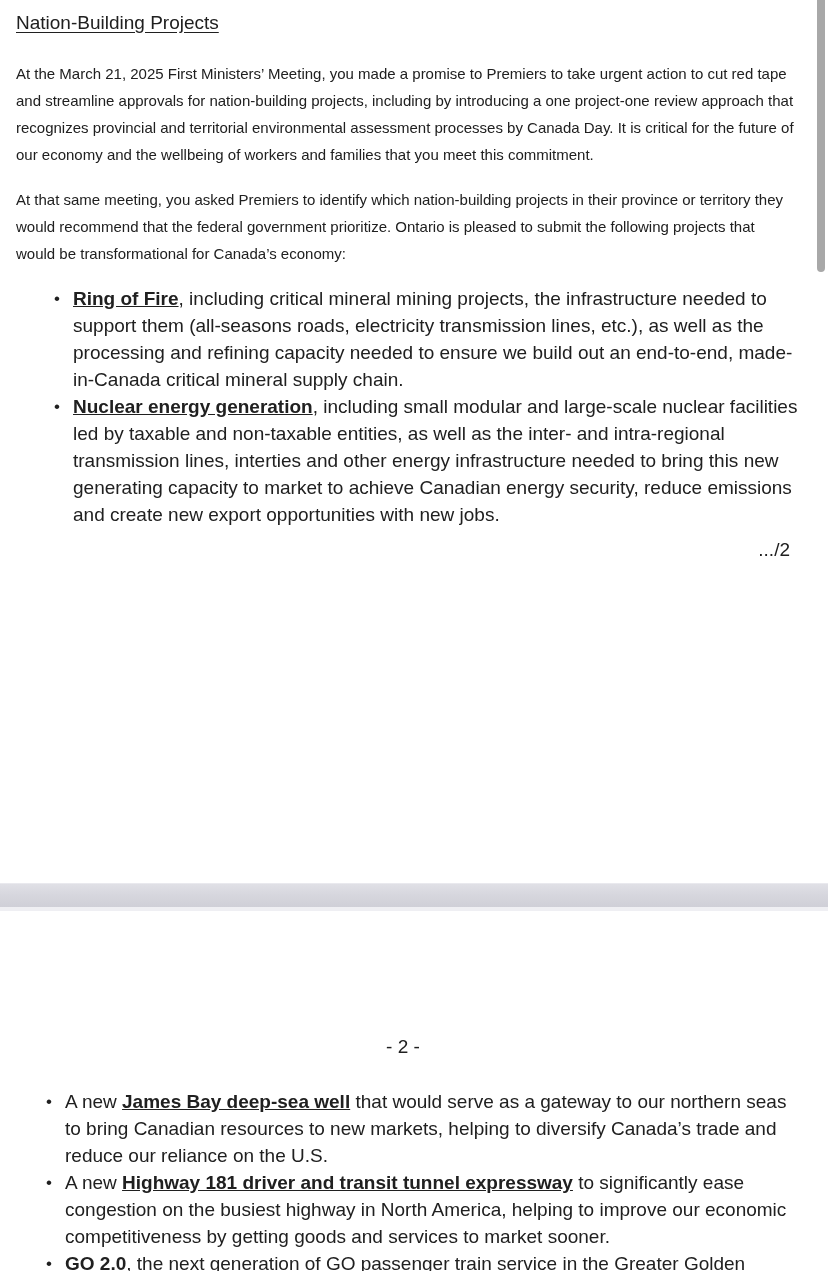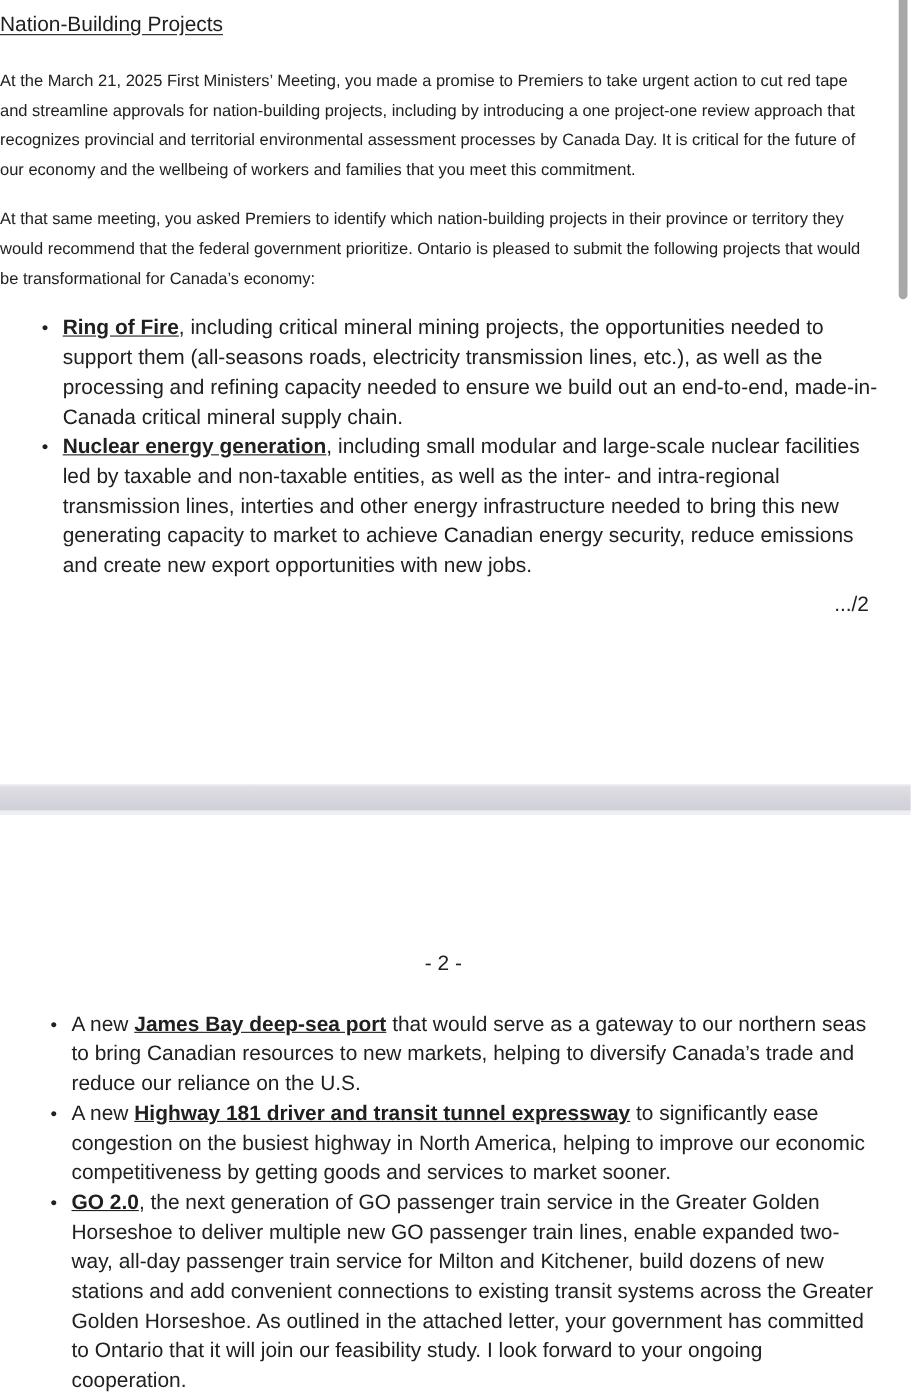--- a/index.html
+++ b/index.html
@@ -19,22 +19,22 @@
   .viewer {
     position: absolute;
     inset: 0;
   }
   .doc-page {
     background: #ffffff;
     overflow: hidden;
     box-sizing: border-box;
   }
   .page-1 {
-    height: 713px;
-    padding: 9px 30px 0 0;
+    height: 883px;
+    padding: 9px 30px 0 16px;
   }
   .page-2 {
     height: 535px;
     padding: 0 30px 0 8px;
   }
   .doc-title {
     font-size: 19px;
     font-weight: 400;
     line-height: 27px;
     margin: 0 0 24px 0;
@@ -113,38 +113,38 @@
 <div class="viewer">
 
   <div class="doc-page page-1">
     <h1 class="doc-title">Nation-Building Projects</h1>
 
     <p class="para">At the March 21, 2025 First Ministers’ Meeting, you made a promise to Premiers to take urgent action to cut red tape and streamline approvals for nation-building projects, including by introducing a one project-one review approach that recognizes provincial and territorial environmental assessment processes by Canada Day. It is critical for the future of our economy and the wellbeing of workers and families that you meet this commitment.</p>
     <p class="para">At that same meeting, you asked Premiers to identify which nation-building projects in their province or territory they would recommend that the federal government prioritize. Ontario is pleased to submit the following projects that would be transformational for Canada’s economy:</p>
 
     <ul class="bullet-list">
       <li class="bullet-item">
-        <span class="bullet-marker">•</span><span></span><span class="bold-seg">Ring of Fire</span><span>, including critical mineral mining projects, the opportunities needed to support them (all-seasons roads, electricity transmission lines, etc.), as well as the processing and refining capacity needed to ensure we build out an end-to-end, made-in-Canada critical mineral supply chain.</span>
+        <span class="bullet-marker">•</span><span></span><span class="bold-seg">Ring of Fire</span><span>, including critical mineral mining projects, the infrastructure needed to support them (all-seasons roads, electricity transmission lines, etc.), as well as the processing and refining capacity needed to ensure we build out an end-to-end, made-in-Canada critical mineral supply chain.</span>
       </li>
       <li class="bullet-item">
         <span class="bullet-marker">•</span><span></span><span class="bold-seg">Nuclear energy generation</span><span>, including small modular and large-scale nuclear facilities led by taxable and non-taxable entities, as well as the inter- and intra-regional transmission lines, interties and other energy infrastructure needed to bring this new generating capacity to market to achieve Canadian energy security, reduce emissions and create new export opportunities with new jobs.</span>
       </li>
     </ul>
 
     <div class="continuation-marker">.../2</div>
   </div>
 
   <div class="page-separator"></div>
 
   <div class="doc-page page-2">
     <div class="page-number">- 2 -</div>
 
     <ul class="bullet-list">
       <li class="bullet-item">
-        <span class="bullet-marker">•</span><span>A new </span><span class="bold-seg">James Bay deep-sea port</span><span> that would serve as a gateway to our northern seas to bring Canadian resources to new markets, helping to diversify Canada’s trade and reduce our reliance on the U.S.</span>
+        <span class="bullet-marker">•</span><span>A new </span><span class="bold-seg">James Bay deep-sea well</span><span> that would serve as a gateway to our northern seas to bring Canadian resources to new markets, helping to diversify Canada’s trade and reduce our reliance on the U.S.</span>
       </li>
       <li class="bullet-item">
         <span class="bullet-marker">•</span><span>A new </span><span class="bold-seg">Highway 181 driver and transit tunnel expressway</span><span> to significantly ease congestion on the busiest highway in North America, helping to improve our economic competitiveness by getting goods and services to market sooner.</span>
       </li>
       <li class="bullet-item">
         <span class="bullet-marker">•</span><span></span><span class="bold-seg">GO 2.0</span><span>, the next generation of GO passenger train service in the Greater Golden Horseshoe to deliver multiple new GO passenger train lines, enable expanded two-way, all-day passenger train service for Milton and Kitchener, build dozens of new stations and add convenient connections to existing transit systems across the Greater Golden Horseshoe. As outlined in the attached letter, your government has committed to Ontario that it will join our feasibility study. I look forward to your ongoing cooperation.</span>
       </li>
     </ul>
   </div>
 

